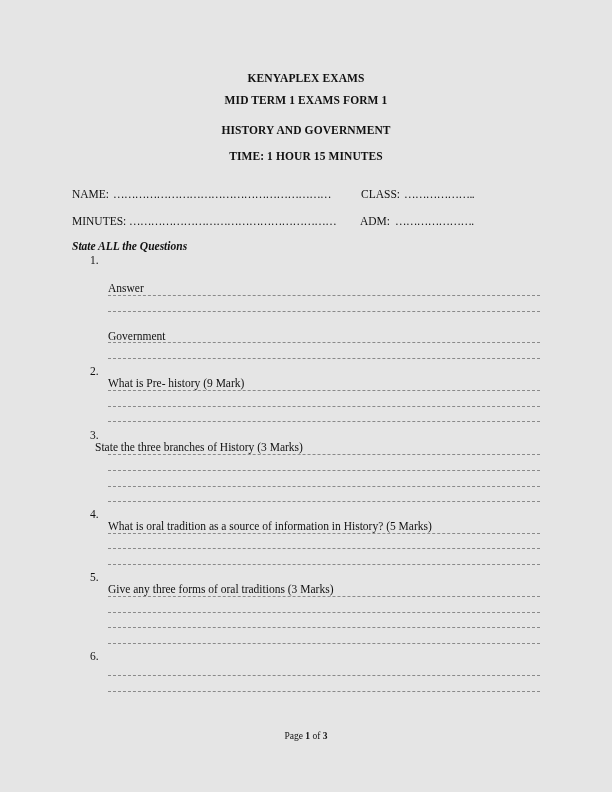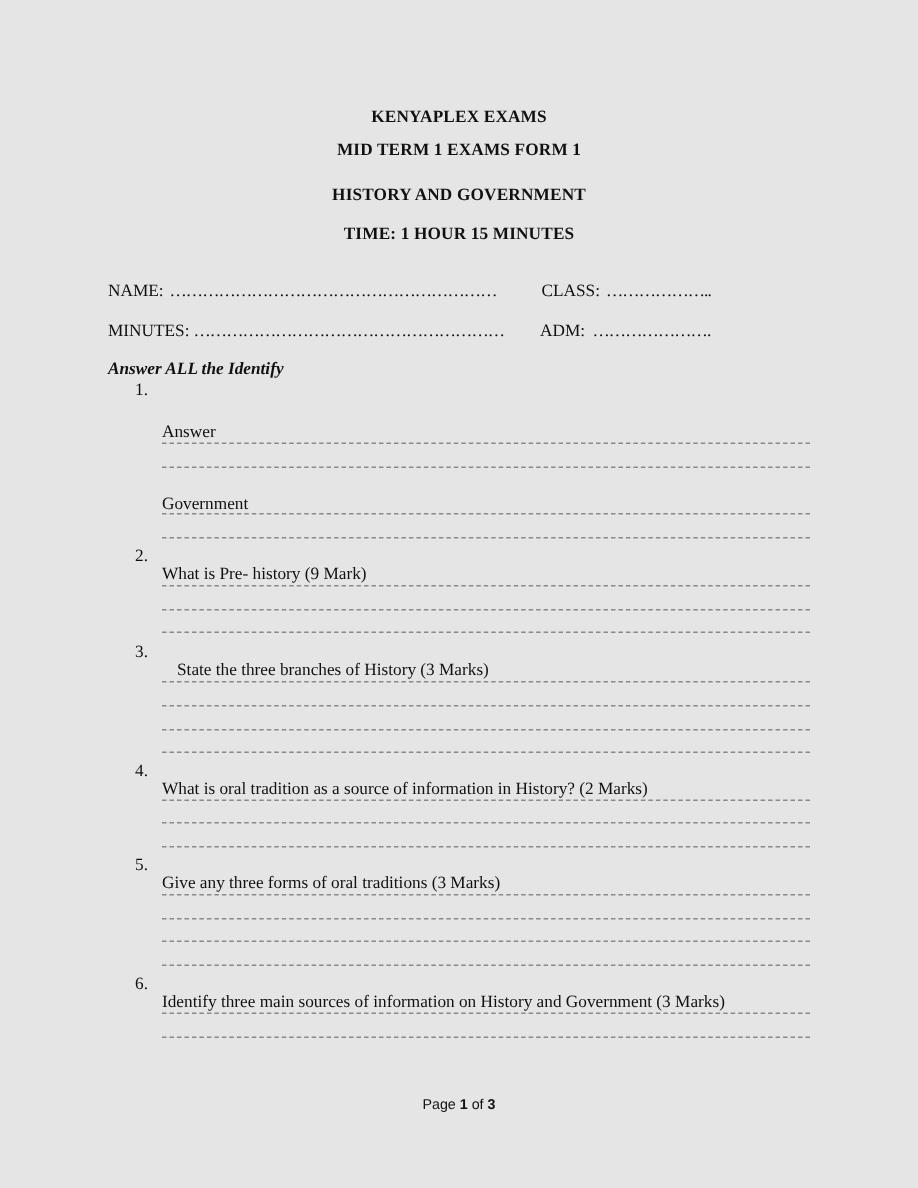--- a/index.html
+++ b/index.html
@@ -7,21 +7,21 @@
          font-family: "Liberation Serif", "DejaVu Serif", serif; color: #111; }
   .page { position: absolute; left: 0; top: 0; width: 612px; height: 792px; background: #e5e5e5; }
   .center { position: absolute; left: 0; width: 612px; text-align: center;
             font-weight: bold; font-size: 11.5px; letter-spacing: 0.1px; }
   .t { position: absolute; font-size: 11.5px; white-space: nowrap; margin-top: 12px; }
   .dots { position: absolute; left: 108px; width: 432px; height: 0;
           border-top: 1px dashed #8a8a8a; }
   .instr { font-weight: bold; font-style: italic; }
   .qnum { position: absolute; left: 90px; font-size: 11.5px; }
   .footer { position: absolute; left: 0; width: 612px; text-align: center;
-            top: 731px; font-family: Liberation Sans, sans-serif; font-size: 9.5px; color: #111; }
+            top: 731px; font-family: Liberation Serif, serif; font-size: 9.5px; color: #111; }
   .footer b { font-weight: bold; }
 </style>
 </head>
 <body>
 
 <div class="page">
 
   <div class="center" style="top:72px">KENYAPLEX EXAMS</div>
   <div class="center" style="top:94px">MID TERM 1 EXAMS FORM 1</div>
   <div class="center" style="top:124px">HISTORY AND GOVERNMENT</div>
@@ -30,58 +30,57 @@
   <span class="t" style="left:72px; top:176px">NAME:</span>
   <span class="t" style="left:113px; top:176px; letter-spacing:-0.6px">……………………………………………………</span>
   <span class="t" style="left:361px; top:176px">CLASS:</span>
   <span class="t" style="left:404px; top:176px; letter-spacing:-0.6px">………………..</span>
 
   <span class="t" style="left:72px; top:203px">MINUTES:</span>
   <span class="t" style="left:129px; top:203px; letter-spacing:-0.6px">…………………………………………………</span>
   <span class="t" style="left:360px; top:203px">ADM:</span>
   <span class="t" style="left:395px; top:203px; letter-spacing:-0.6px">………………….</span>
 
-  <span class="t instr" style="left:72px; top:228px">Answer ALL the Identify</span>
+  <span class="t instr" style="left:72px; top:228px">State ALL the Questions</span>
 
   <span class="qnum" style="top:254px">1.</span>
   <span class="t" style="left:108px; top:270px">Answer</span>
   <div class="dots" style="top:295px"></div>
   <div class="dots" style="top:311px"></div>
   <span class="t" style="left:108px; top:318px">Government</span>
   <div class="dots" style="top:342px"></div>
   <div class="dots" style="top:358px"></div>
 
   <span class="qnum" style="top:365px">2.</span>
   <span class="t" style="left:108px; top:365px">What is Pre- history (9 Mark)</span>
   <div class="dots" style="top:390px"></div>
   <div class="dots" style="top:406px"></div>
   <div class="dots" style="top:421px"></div>
 
   <span class="qnum" style="top:429px">3.</span>
-  <span class="t" style="left:118px; top:429px">State the three branches of History (3 Marks)</span>
+  <span class="t" style="left:95px; top:429px">State the three branches of History (3 Marks)</span>
   <div class="dots" style="top:454px"></div>
   <div class="dots" style="top:470px"></div>
   <div class="dots" style="top:486px"></div>
   <div class="dots" style="top:501px"></div>
 
   <span class="qnum" style="top:508px">4.</span>
-  <span class="t" style="left:108px; top:508px">What is oral tradition as a source of information in History? (2 Marks)</span>
+  <span class="t" style="left:108px; top:508px">What is oral tradition as a source of information in History? (5 Marks)</span>
   <div class="dots" style="top:533px"></div>
   <div class="dots" style="top:548px"></div>
   <div class="dots" style="top:564px"></div>
 
   <span class="qnum" style="top:571px">5.</span>
   <span class="t" style="left:108px; top:571px">Give any three forms of oral traditions (3 Marks)</span>
   <div class="dots" style="top:596px"></div>
   <div class="dots" style="top:612px"></div>
   <div class="dots" style="top:627px"></div>
   <div class="dots" style="top:643px"></div>
 
   <span class="qnum" style="top:650px">6.</span>
-  <span class="t" style="left:108px; top:650px">Identify three main sources of information on History and Government (3 Marks)</span>
   <div class="dots" style="top:675px"></div>
   <div class="dots" style="top:691px"></div>
 
   <div class="footer">
     <span>Page</span>
     <b>1</b>
     <span>of</span>
     <b>3</b>
   </div>
 </div>

